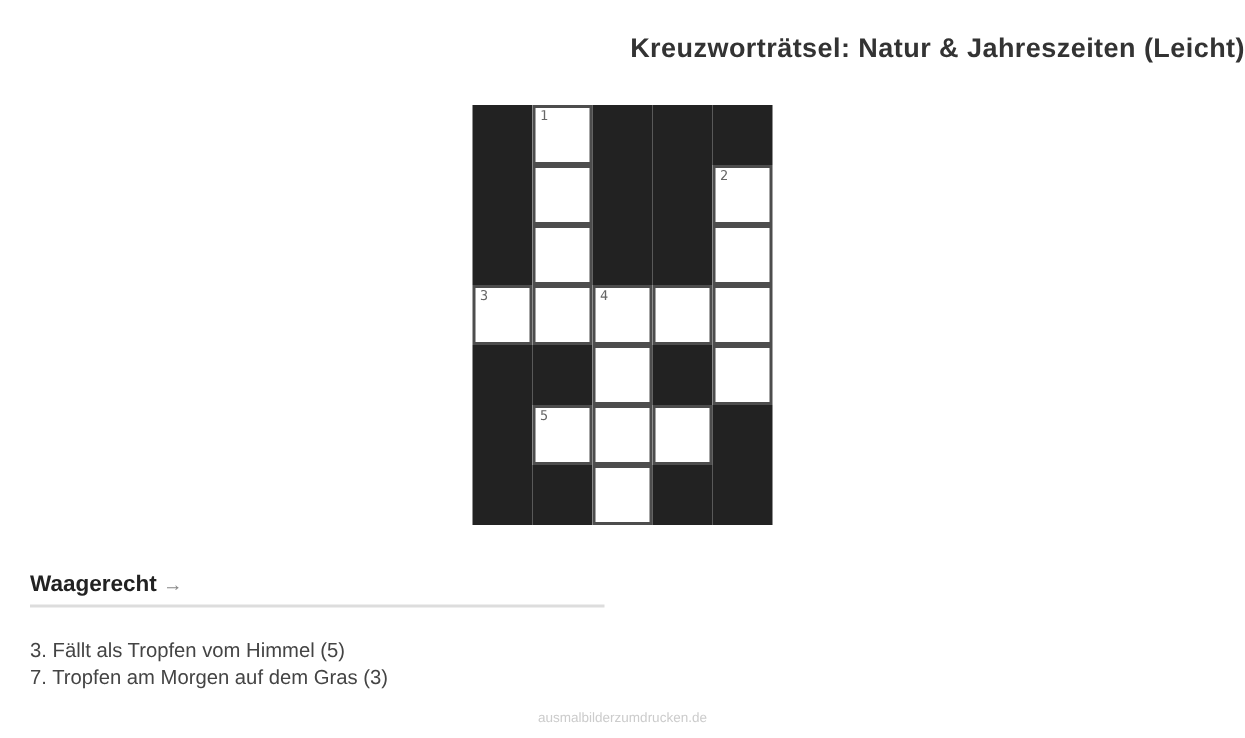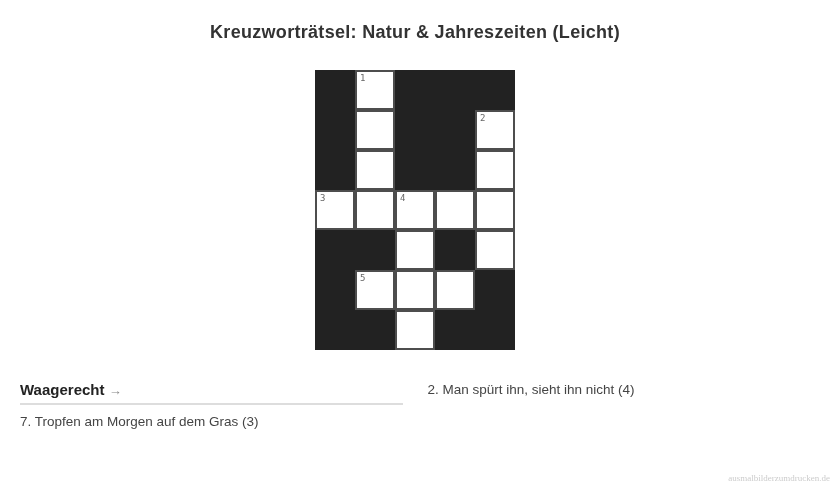--- a/index.html
+++ b/index.html
@@ -8,21 +8,21 @@
     background: #ffffff;
     font-family: "Liberation Sans", "DejaVu Sans", sans-serif;
     position: relative;
     overflow: hidden;
   }
   .page { position: relative; width: 830px; height: 492px; }
 
   .title {
     position: absolute;
     top: 22px; left: 0; width: 100%;
-    text-align: center;
+    text-align: right;
     font-size: 18px;
     font-weight: bold;
     color: #333333;
     letter-spacing: 0.3px;
   }
 
   .grid {
     position: absolute;
     left: 315px; top: 70px;
     width: 200px; height: 280px;
@@ -52,40 +52,39 @@
     display: flex;
     gap: 25px;
   }
   .clue-col { flex: 1; }
   .clue-heading {
     font-size: 15px;
     font-weight: bold;
     color: #222222;
     padding-bottom: 5px;
     border-bottom: 2px solid #dddddd;
-    margin-bottom: 8px;
+    margin-bottom: 20px;
   }
   .clue-heading .arrow {
     color: #888888;
     font-weight: normal;
     font-size: 13px;
   }
   .clue-item {
     font-size: 13.5px;
     color: #444444;
     line-height: 18px;
   }
 
   .watermark {
     position: absolute;
     top: 473px; left: 0; width: 100%;
-    text-align: right;
+    text-align: center;
     font-size: 9px;
     color: #cccccc;
-    font-family: Liberation Serif, serif;
   }
 </style>
 </head>
 <body>
 
 <div class="page">
 
   <h1 class="title">Kreuzworträtsel: Natur &amp; Jahreszeiten (Leicht)</h1>
 
   <div class="grid">
@@ -135,22 +134,22 @@
       <div class="cell block"></div>
       <div class="cell block"></div>
     </div>
 
   <div class="clues">
     <div class="clue-col">
       <div class="clue-heading">
         <span>Waagerecht</span>
         <span class="arrow">→</span>
       </div>
+      <p class="clue-item">3. Fällt als Tropfen vom Himmel (5)</p>
       <p class="clue-item">7. Tropfen am Morgen auf dem Gras (3)</p>
     </div>
     <div class="clue-col">
-      <p class="clue-item">2. Man spürt ihn, sieht ihn nicht (4)</p>
     </div>
   </div>
 
   <div class="watermark">ausmalbilderzumdrucken.de</div>
 
 </div>
 
 </body></html>

